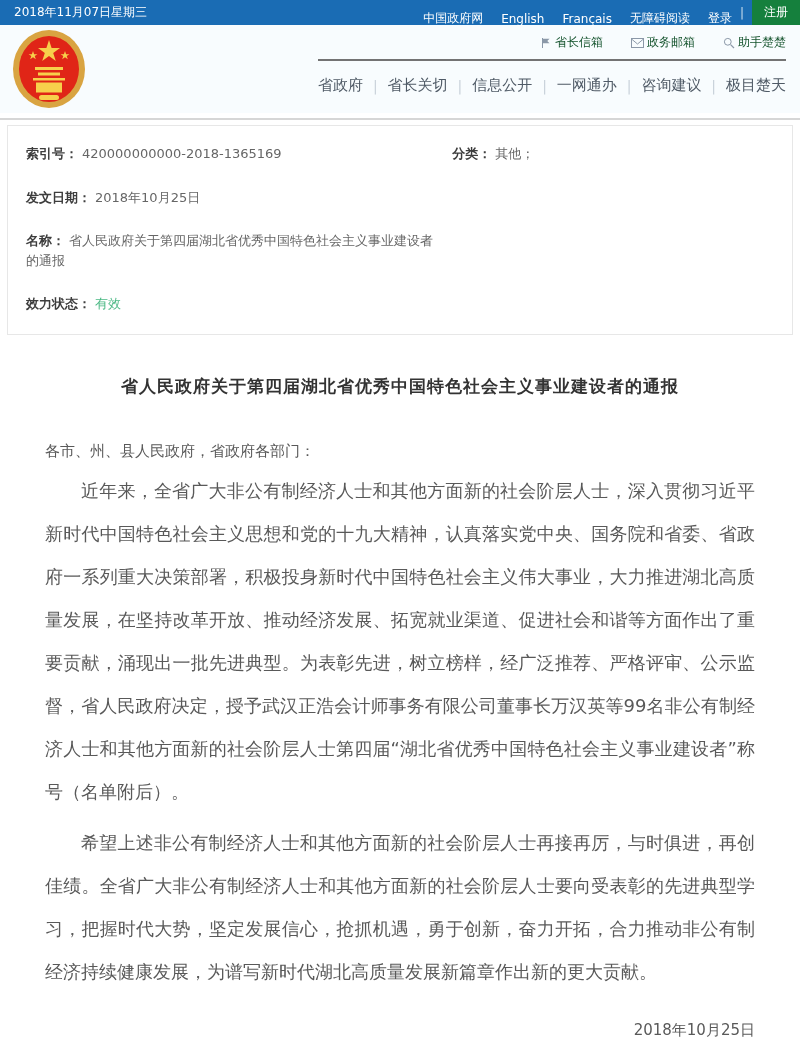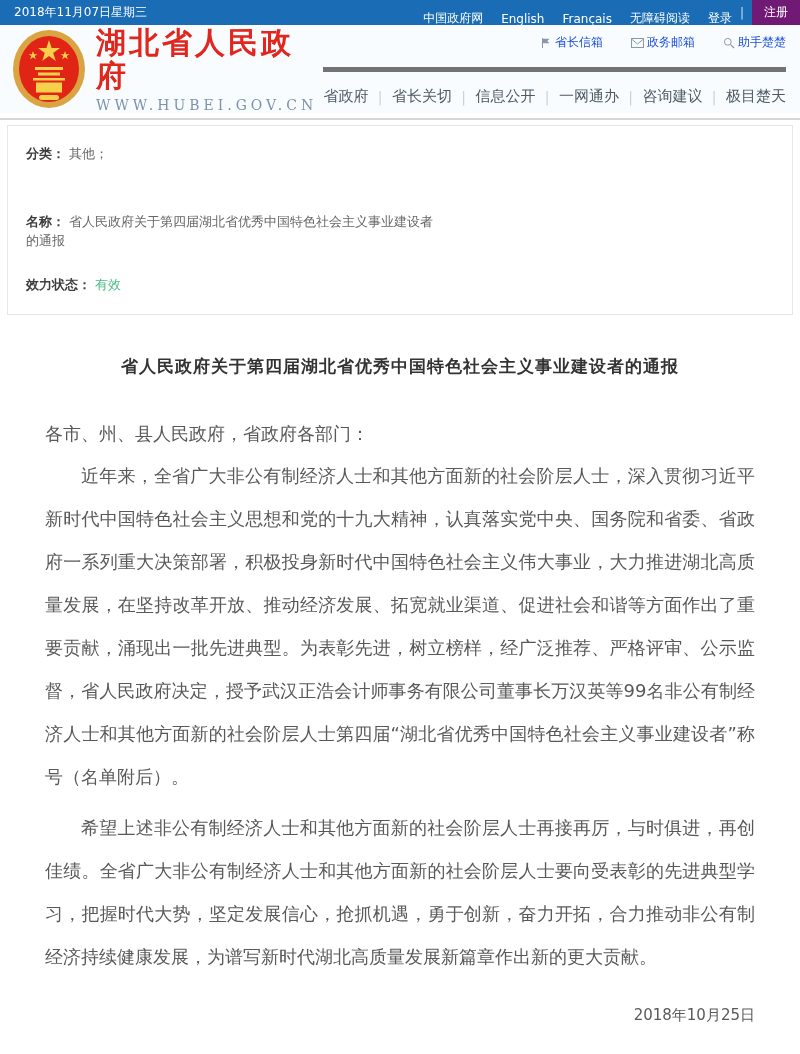--- a/index.html
+++ b/index.html
@@ -14,43 +14,43 @@
   .topbar {
     height:25px; background:#1a6cb4; color:#fff;
     display:flex; justify-content:space-between; align-items:center;
     padding-left:14px; font-size:12px;
   }
   .topbar-right { display:flex; align-items:center; height:100%; }
   .topbar-right .tlink { margin-right:18px; color:#fff; text-decoration:none; cursor:pointer;margin-top:12px; }
   .topbar-right .sep { color:rgba(255,255,255,.75); margin-right:8px; }
   .topbar-right .login { margin-right:8px; }
   .register-chip {
-    background:#701a75; height:100%; display:flex; align-items:center;
+    background:#15803d; height:100%; display:flex; align-items:center;
     padding:0 12px; cursor:pointer;
   }
   
   .header {
     height:88px; background:#f8fcfe;
     display:flex; justify-content:space-between;
     padding:0 14px 0 12px;
   }
   .brand { display:flex; align-items:center; cursor:pointer; }
   .emblem { margin-right:10px; flex:0 0 auto; }
   .site-name {
     font-size:30px; font-weight:bold; color:#e0261d; letter-spacing:3px; line-height:1.1;
   }
   .site-url {
     font-family:"DejaVu Serif","Liberation Serif",serif;
     font-size:14px; color:#7e93aa; letter-spacing:4px; margin-top:5px;
   }
   .header-right { width:468px; padding-top:9px; }
   .quick-links {
     display:flex; justify-content:flex-end; align-items:center;
-    font-size:12px; color:#1d4ed8; padding-bottom:16px;
-    border-bottom:5px solid #737373;
+    font-size:12px; color:#14532d; padding-bottom:8px;
+    border-bottom:2px solid #737373;
   }
   .quick-link { display:flex; align-items:center; margin-left:28px; cursor:pointer; }
   .quick-link svg { margin-right:3px; }
   .main-nav {
     display:flex; align-items:center; justify-content:space-between;
     padding-top:15px; font-size:15px; color:#4f5a66;
   }
   .nav-item { cursor:pointer; white-space:nowrap; }
   .nav-sep { color:#c9d2da; font-size:14px; }
   
@@ -66,21 +66,21 @@
   .meta-cell.right { flex:1; }
   .meta-label { font-weight:bold; color:#3d3d3d; margin-right:4px; }
   .meta-value { color:#666; }
   .meta-value.green { color:#4cb985; }
   
   .doc { padding:0 45px; }
   .doc-title {
     text-align:center; font-size:17px; font-weight:bold; color:#333;
     letter-spacing:1px; margin-top:40px;
   }
-  .salutation { font-size:18px; color:#595959; margin-top:44px; }
+  .salutation { font-size:15px; color:#595959; margin-top:44px; }
   .body-para {
     font-size:18px; color:#595959; line-height:43px;
     text-indent:2em; text-align:justify; margin-top:8px;
   }
   .doc-date { text-align:right; font-size:15px; color:#595959; margin-top:28px; }
   .list-title {
     text-align:center; font-size:15px; font-weight:normal; color:#404040;
   }
   .list-title.first  { margin-top:44px; }
   .list-title.second { margin-top:36px; }
@@ -108,24 +108,20 @@
       <ellipse cx="37" cy="40" rx="30" ry="33" fill="#e02517"></ellipse>
       <polygon fill="#f7d04b" points="37,11 39.6,19 48,19 41.2,23.9 43.8,31.9 37,27 30.2,31.9 32.8,23.9 26,19 34.4,19"></polygon>
       <polygon fill="#f7d04b" points="21,22 22.1,25.2 25.4,25.2 22.7,27.1 23.8,30.3 21,28.3 18.2,30.3 19.3,27.1 16.6,25.2 19.9,25.2"></polygon>
       <polygon fill="#f7d04b" points="53,22 54.1,25.2 57.4,25.2 54.7,27.1 55.8,30.3 53,28.3 50.2,30.3 51.3,27.1 48.6,25.2 51.9,25.2"></polygon>
       <rect x="23" y="38" width="28" height="3" fill="#f7d04b"></rect>
       <rect x="26" y="43.5" width="22" height="3" fill="#f7d04b"></rect>
       <rect x="21" y="49" width="32" height="2.5" fill="#f7d04b"></rect>
       <rect x="24" y="53.5" width="26" height="10" fill="#f7d04b"></rect>
       <rect x="27" y="66" width="20" height="5" rx="2.5" fill="#f7d04b"></rect>
     </svg>
-    <div>
-      <div class="site-name">湖北省人民政府</div>
-      <div class="site-url">WWW.HUBEI.GOV.CN</div>
-    </div>
   </div>
 
   <div class="header-right">
     <div class="quick-links">
       <span class="quick-link">
         <svg width="12" height="12" viewBox="0 0 12 12" aria-hidden="true">
           <line x1="2.5" y1="1" x2="2.5" y2="11" stroke="#8b98a8" stroke-width="1"></line>
           <path d="M2.5 1.8 h7 l-2.2 2.2 2.2 2.2 h-7 z" fill="#8b98a8"></path>
         </svg>
         <span>省长信箱</span>
@@ -158,25 +154,31 @@
       <span class="nav-sep">|</span>
       <span class="nav-item">极目楚天</span>
     </div>
   </div>
 </div>
 
 <div class="page-rule"></div>
 
 <section class="meta-box">
   <div class="meta-row">
+    <div class="meta-cell left">
+      <span class="meta-label">索引号：</span><span class="meta-value">420000000000-2018-1365169</span>
+    </div>
     <div class="meta-cell right">
       <span class="meta-label">分类：</span><span class="meta-value">其他；</span>
     </div>
   </div>
   <div class="meta-row">
+    <div class="meta-cell right">
+      <span class="meta-label">发文日期：</span><span class="meta-value">2018年10月25日</span>
+    </div>
   </div>
   <div class="meta-row">
     <div class="meta-cell left">
       <span class="meta-label">名称：</span><span class="meta-value">省人民政府关于第四届湖北省优秀中国特色社会主义事业建设者的通报</span>
     </div>
   </div>
   <div class="meta-row">
     <div class="meta-cell left">
       <span class="meta-label">效力状态：</span><span class="meta-value green">有效</span>
     </div>

